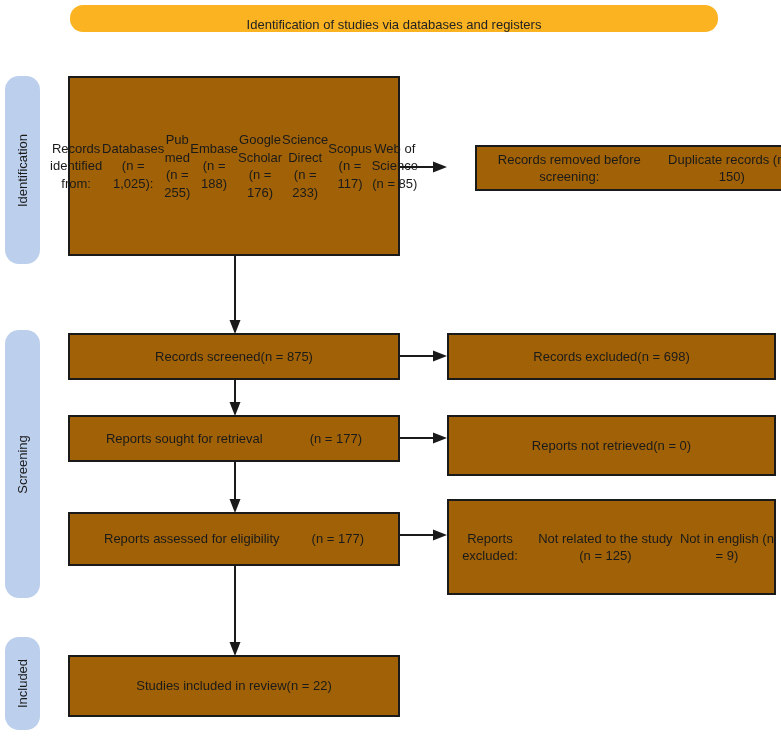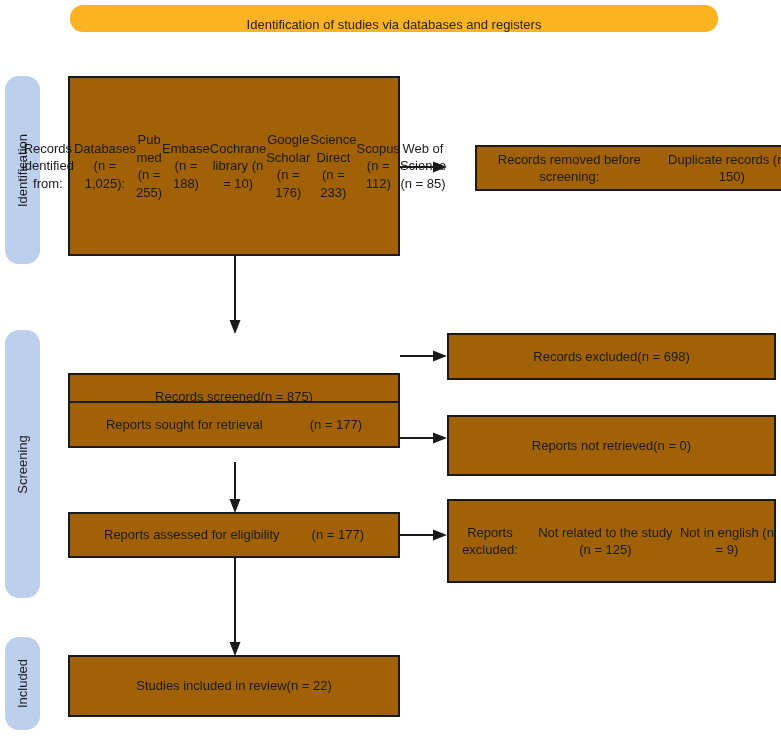--- a/index.html
+++ b/index.html
@@ -51,26 +51,26 @@
     justify-content: center;
     text-align: center;
     font-size: 13px;
     line-height: 17.5px;
     z-index: 2;
   }
   .col1 { left: 68px;  width: 332px; }
   .col2 { left: 447px; width: 329px; }
   #box-identified       { top: 76px;  height: 180px; }
   #box-removed          { top: 145px; height: 46px; margin-left: 28px; }
-  #box-screened         { top: 333px; height: 47px; margin-top: 40px; }
+  #box-screened         { top: 333px; height: 47px; }
   #box-excluded         { top: 333px; height: 47px; }
-  #box-sought           { top: 401px; height: 47px; gap: 47px; }
+  #box-sought           { top: 415px; height: 47px; gap: 47px; }
   #box-not-retrieved    { top: 415px; height: 61px; }
-  #box-assessed         { top: 512px; height: 46px; gap: 32px; }
-  #box-reports-excluded { top: 499px; height: 84px; }
+  #box-assessed         { top: 512px; height: 54px; gap: 32px; }
+  #box-reports-excluded { top: 499px; height: 96px; }
   #box-included         { top: 655px; height: 62px; }
   svg.arrows {
     position: absolute;
     left: 0; top: 0;
     z-index: 1;
     pointer-events: none;
   }
   svg.arrows line { stroke: var(--box-border, #1a1a1a); stroke-width: 2; }
   svg.arrows polygon { fill: var(--box-border, #1a1a1a); }
 </style>
@@ -118,24 +118,23 @@
 
     <line x1="235" y1="558" x2="235" y2="644"></line>
     <polygon points="235,656 229.5,642 240.5,642"></polygon>
   </svg>
 
   <div class="flow-box col1" id="box-identified">
     <div>Records identified from:</div>
     <div>Databases (n = 1,025):</div>
     <div>Pub med (n = 255)</div>
     <div>Embase (n = 188)</div>
-    <div>Cochrane library (n = 10)</div>
     <div>Google Scholar (n = 176)</div>
     <div>Science Direct (n = 233)</div>
-    <div>Scopus (n = 112)</div>
+    <div>Scopus (n = 117)</div>
     <div>Web of Science (n = 85)</div>
   </div>
 
   <div class="flow-box col2" id="box-removed">
     <div>Records removed before screening:</div>
     <div>Duplicate records (n = 150)</div>
   </div>
 
   <div class="flow-box col1" id="box-screened">
     <div>Records screened</div>

